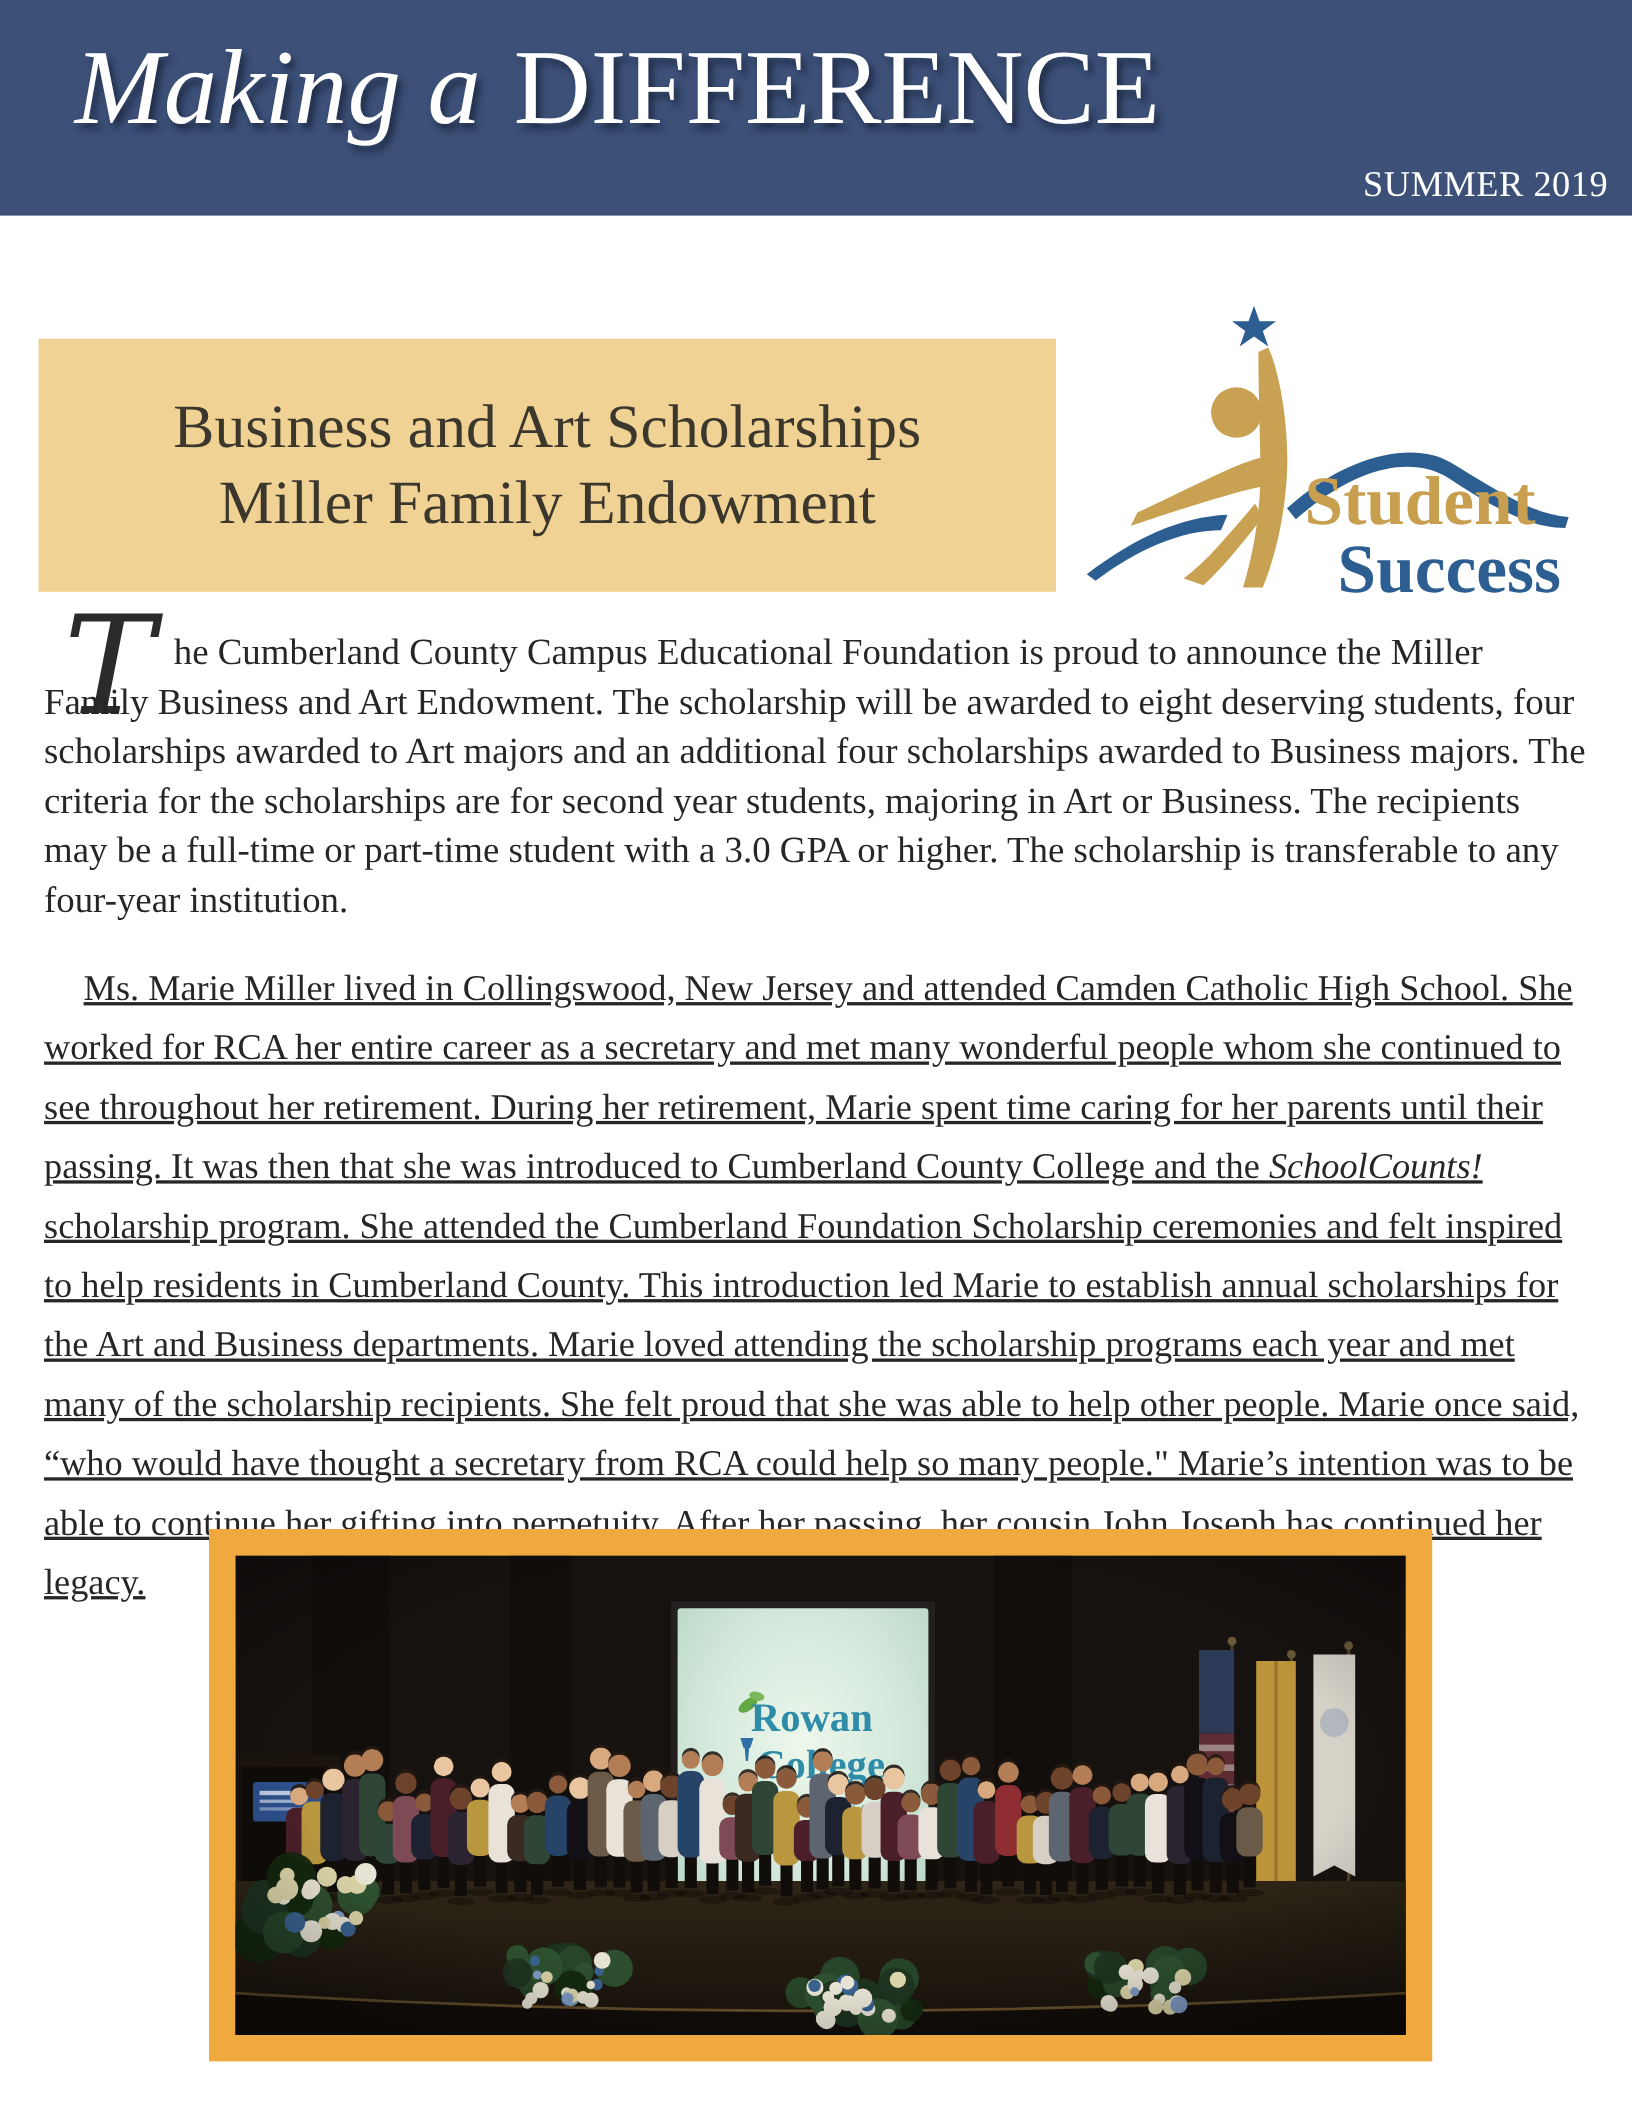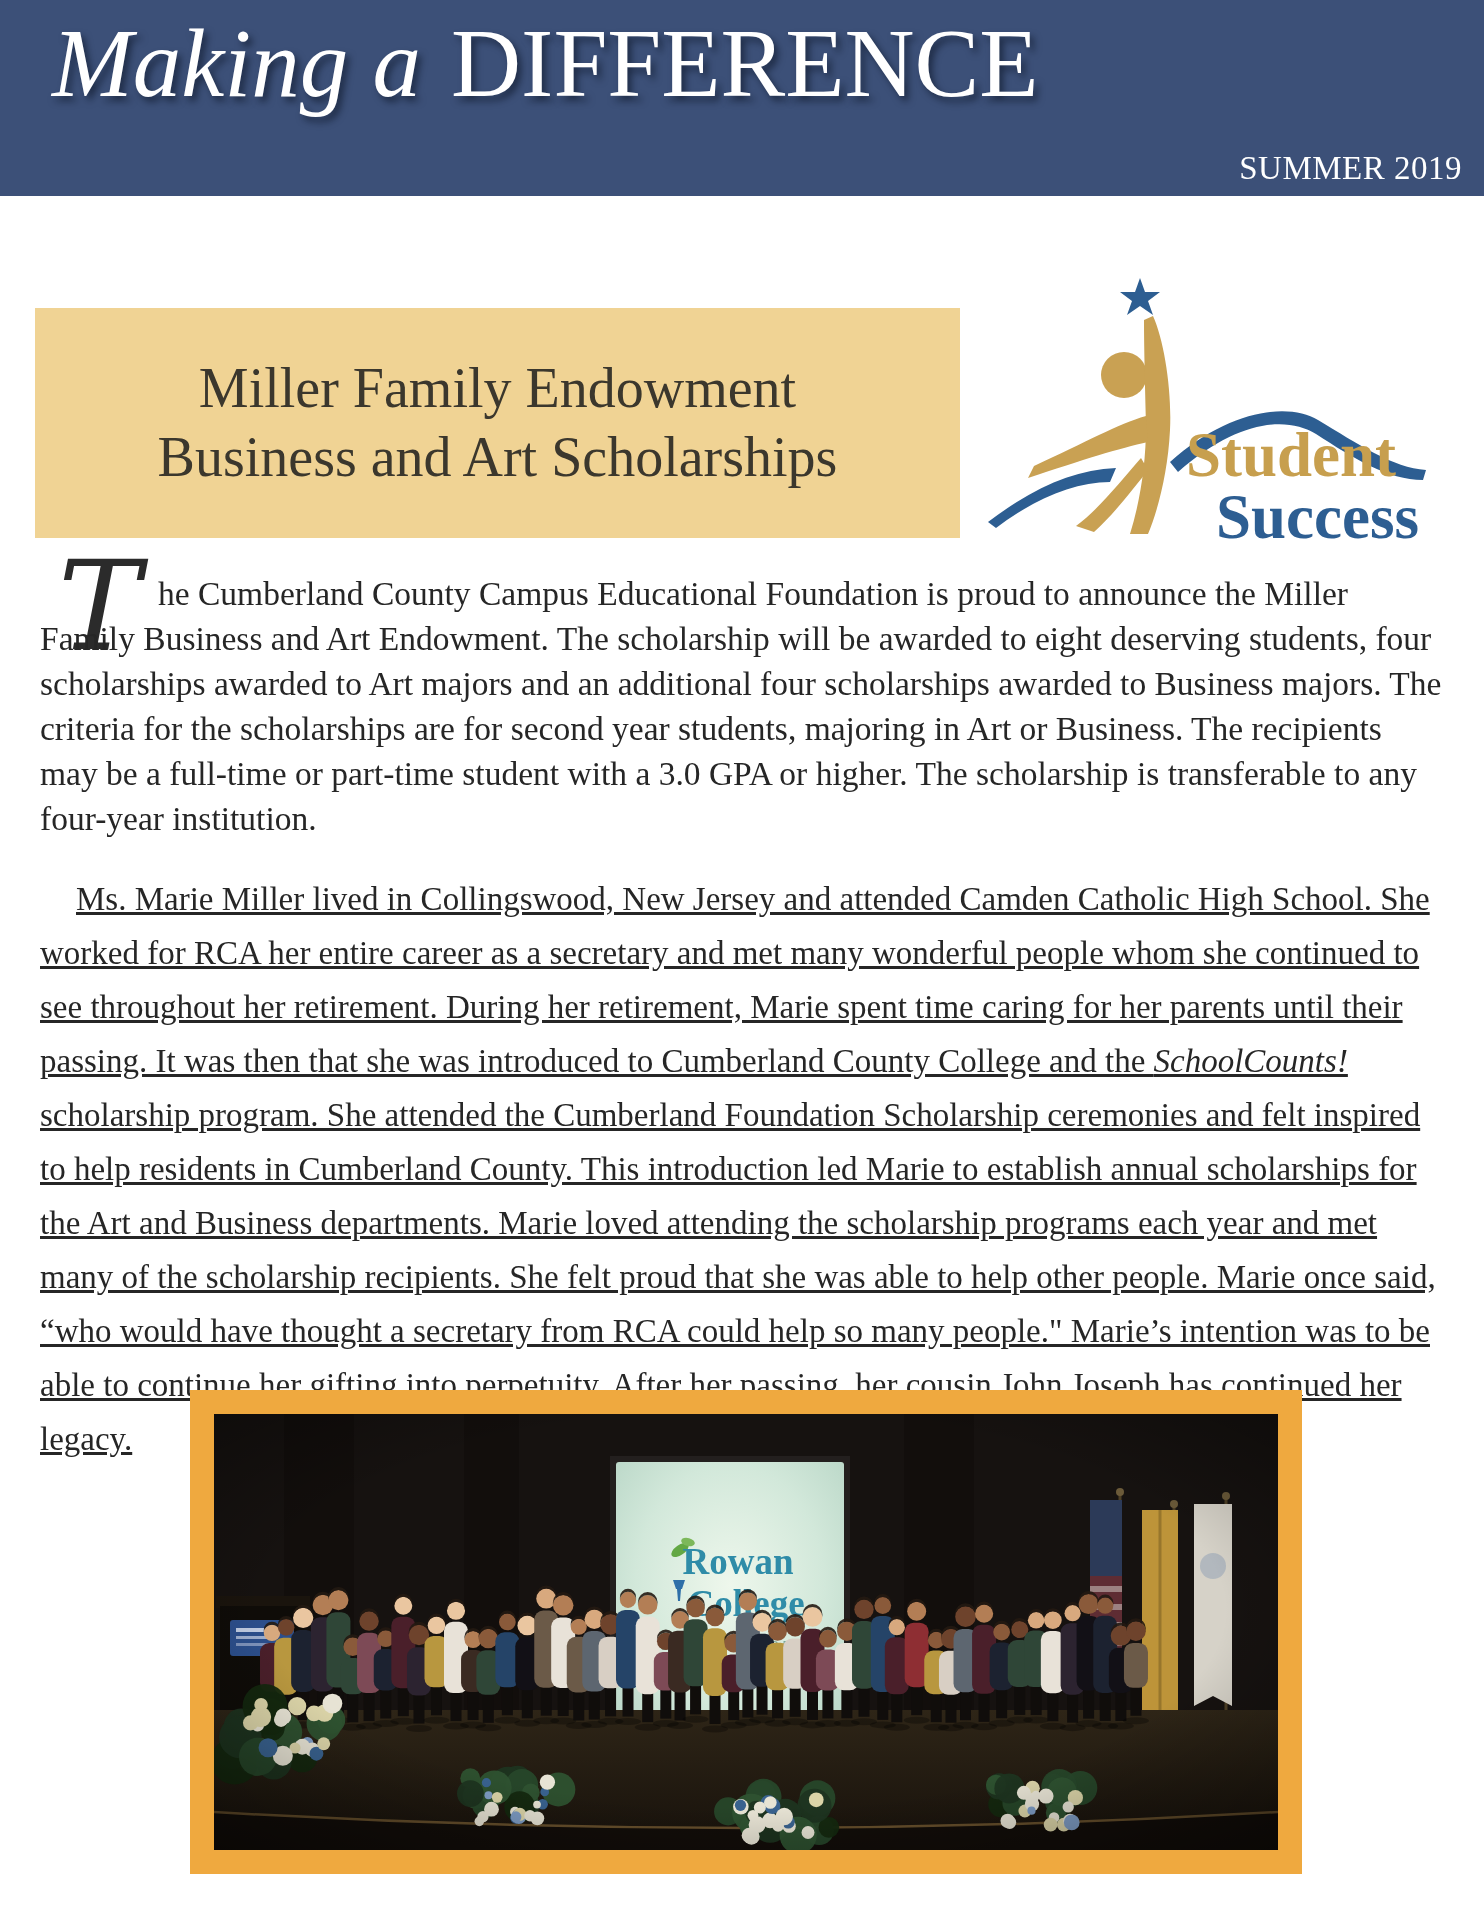--- a/index.html
+++ b/index.html
@@ -1,21 +1,21 @@
 <!DOCTYPE html>
 <html><head>
 <meta charset="utf-8">
 <style>
   html,body{margin:0;padding:0;background:#ffffff;}
   .page{position:relative;width:1484px;height:1920px;background:#ffffff;overflow:hidden;
         font-family:"Liberation Serif",serif;}
 
   
   .masthead{position:absolute;left:0;top:0;width:1484px;height:196px;background:#3c5078;}
-  .mast-title{position:absolute;left:52px;top:8px;margin:0;color:#ffffff;font-size:97px;
+  .mast-title{position:absolute;left:52px;top:8px;margin:16px;color:#ffffff;font-size:97px;
         font-weight:normal;white-space:nowrap;line-height:1.15;
         text-shadow:4px 5px 7px rgba(8,14,30,.55);}
   .mast-title .it{font-style:italic;margin-right:30px;}
   .mast-sub{position:absolute;left:8px;top:141px;color:#f2f3f7;font-size:30px;
         text-shadow:2px 2px 3px rgba(8,14,30,.4);white-space:nowrap;}
   .mast-issue{position:absolute;right:22px;top:150px;color:#ffffff;font-size:33px;letter-spacing:.5px;}
 
   
   .banner{position:absolute;left:35px;top:308px;width:925px;height:230px;background:#f0d394;
         display:flex;flex-direction:column;justify-content:center;align-items:center;
@@ -42,22 +42,22 @@
 <body>
 
 <div class="page">
 
   <header class="masthead" style="background: rgb(60, 80, 120);">
     <h1 class="mast-title"><span class="it">Making a</span><span>DIFFERENCE</span></h1>
     <div class="mast-issue">SUMMER 2019</div>
   </header>
 
   <section class="banner" style="background: rgb(240, 211, 148);">
+    <div>Business and Art Scholarships</div>
     <div>Miller Family Endowment</div>
-    <div>Business and Art Scholarships</div>
   </section>
 
   <svg class="logo-svg" viewBox="0 0 592 322">
 
     <g>
       <path d="M140,302 C185,268 225,250 268,248 L262,262 C225,262 185,280 148,308 Z" fill="#2d5e92"></path>
       <path d="M322,242 C380,190 440,182 470,200 C510,224 545,248 578,250 L575,260 C540,260 505,238 468,214 C438,196 390,200 330,252 Z" fill="#2d5e92"></path>
     </g>
 
     <g>

